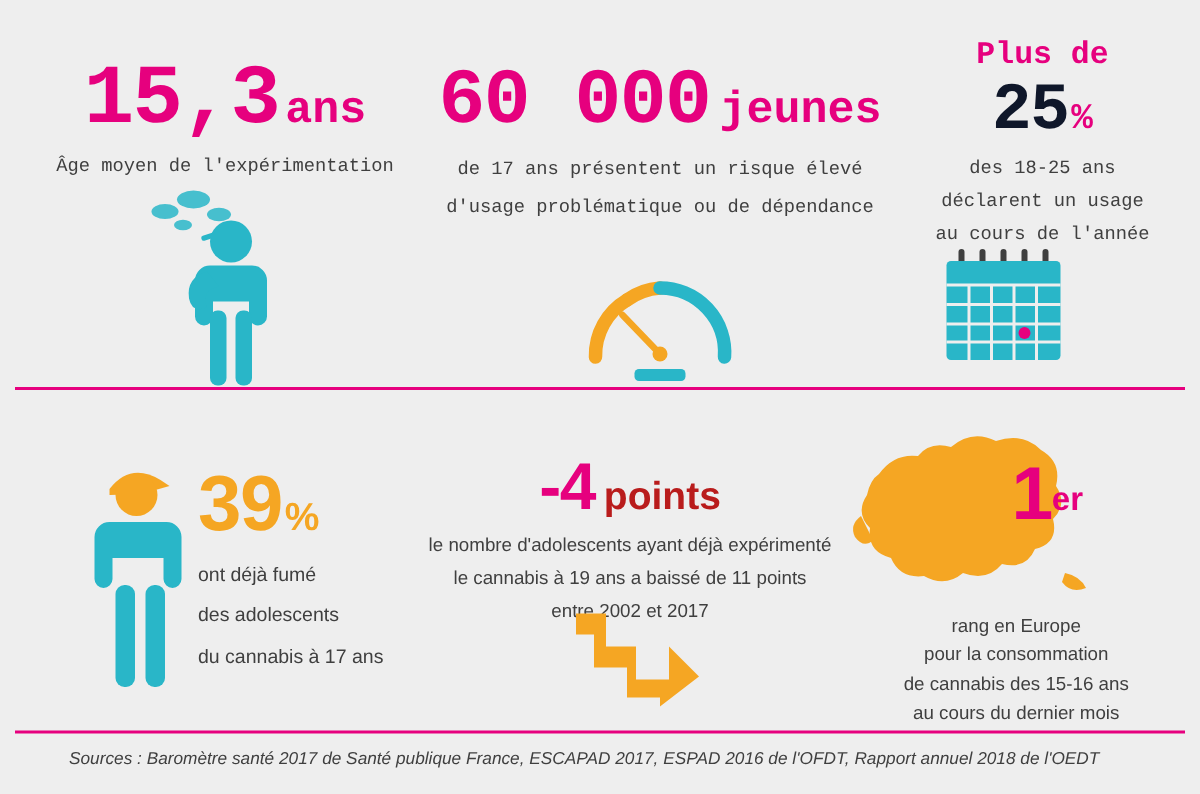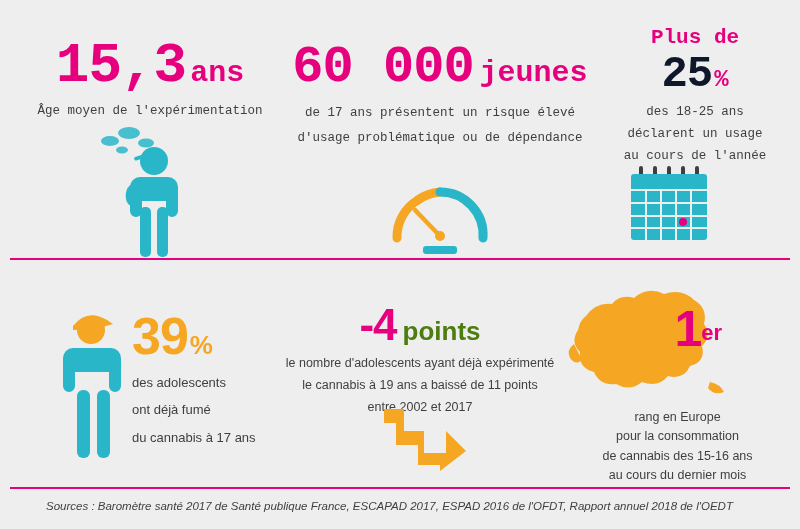--- a/index.html
+++ b/index.html
@@ -187,21 +187,21 @@
   }
   .block5 .num {
     font-size: 44px;
     font-weight: bold;
     color: #e6007e;
     letter-spacing: -1px;
   }
   .block5 .unit {
     font-size: 26px;
     font-weight: bold;
-    color: #4d7c0f;
+    color: #b91c1c;
     margin-left: 6px;
   }
   .block5 .caption {
     margin-top: 4px;
   }
   .fig-arrow {
     position: absolute;
     left: 380px; top: 405px;
     width: 90px; height: 70px;
   }
@@ -360,22 +360,22 @@
     <path d="M18 48 h38 a10 10 0 0 1 10 10 v28 a6 6 0 0 1 -12 0 v-14 h-34 v14 a6 6 0 0 1 -12 0 v-28 a10 10 0 0 1 10 -10 z" fill="#29b6c8"></path>
 
     <rect x="22" y="90" width="13" height="68" rx="6" fill="#29b6c8"></rect>
     <rect x="42" y="90" width="13" height="68" rx="6" fill="#29b6c8"></rect>
   </svg>
 
   <div class="block4">
     <div class="headline">
       <span class="num">39</span><span class="unit">%</span>
     </div>
+    <div class="caption">ont déjà fumé</div>
     <div class="caption">des adolescents</div>
-    <div class="caption">ont déjà fumé</div>
     <div class="caption">du cannabis à 17 ans</div>
   </div>
 
   <div class="block5">
     <div class="headline">
       <span class="num">-4</span><span class="unit">points</span>
     </div>
     <div class="caption">le nombre d'adolescents ayant déjà expérimenté</div>
     <div class="caption">le cannabis à 19 ans a baissé de 11 points</div>
     <div class="caption">entre 2002 et 2017</div>

